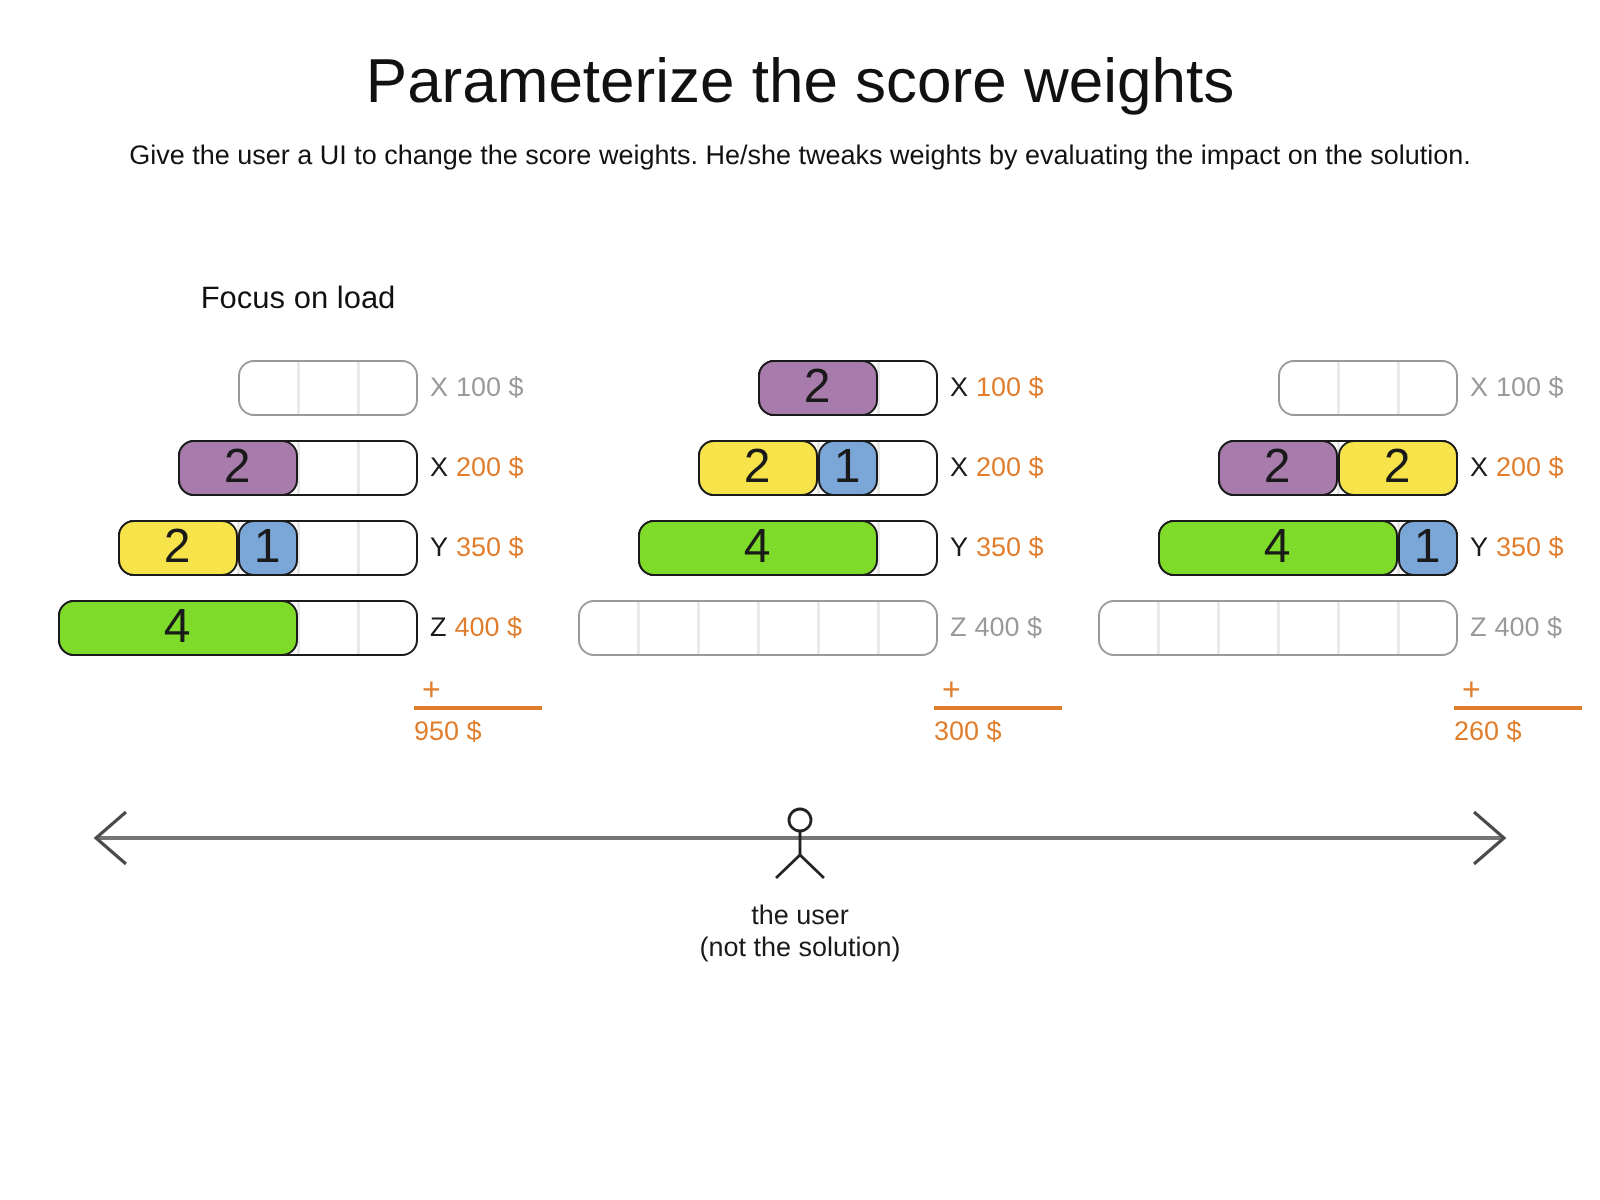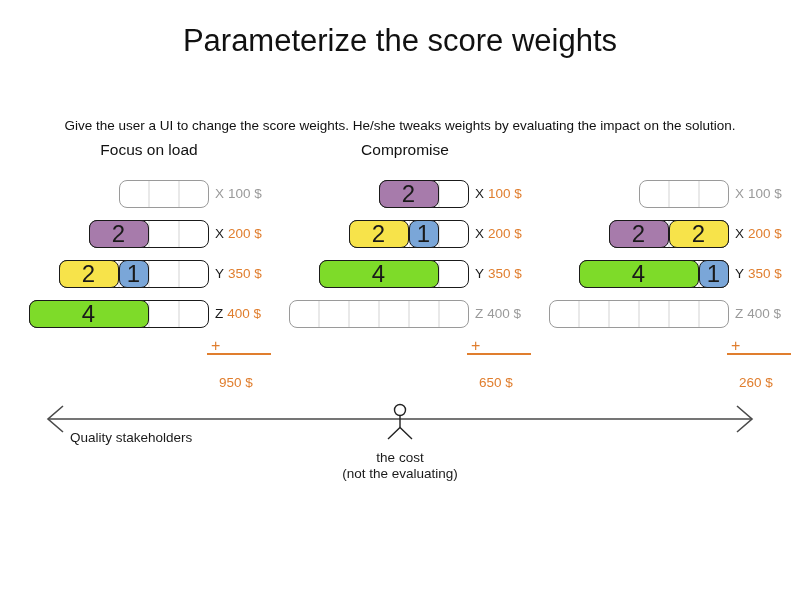--- a/index.html
+++ b/index.html
@@ -12,21 +12,21 @@
   }
   .abs{position:absolute;}
 
   
   .title{
     left:0; top:22px; width:800px; text-align:center;
     font-size:31px; line-height:38px; color:#111;
   }
   .subtitle{
     left:0; top:69px; width:800px; text-align:center;
-    font-size:13.5px; line-height:17px; color:#111;margin-top:48px;
+    font-size:13.5px; line-height:17px; color:#111;
   }
   .panel-header{
     top:141px; width:200px; text-align:center;
     font-size:15.5px; color:#111;
   }
 
   
   .slider{
     height:28px; box-sizing:border-box;
     border:1.5px solid #1a1a1a; border-radius:8px;
@@ -57,21 +57,21 @@
   .row-label.inactive, .row-label.inactive .price{ color:var(--inactive-gray); }
 
   
   .sum{ width:64px; }
   .sum .plus{
     display:block; margin-left:4px; height:15px;
     font-size:16px; line-height:15px; color:var(--accent-orange);
   }
   .sum .rule{ height:2px; background:var(--accent-orange); margin-top:0px; }
   .sum .value{
-    display:block; text-align:center; padding-right:6px; margin-top:20px;
+    display:block; text-align:left; padding-right:6px; margin-top:3px;
     font-size:13.5px; color:var(--accent-orange); white-space:nowrap;
   }
 
   
   .axis-svg{ left:0; top:400px; }
   .axis-label{ font-size:13.5px; line-height:16px; color:#1a1a1a; white-space:nowrap; }
   .center-caption{ left:300px; width:200px; text-align:center; font-size:13.5px; line-height:16px; color:#1a1a1a; }
 </style>
 </head>
 <body>
@@ -114,21 +114,20 @@
   <div class="abs row-label" style="left:215px; top:306px">
     <span>Z</span><span class="price">400 $</span>
   </div>
 
   <div class="abs sum" style="left:207px; top:338px">
     <span class="plus">+</span>
     <div class="rule"></div>
     <span class="value">950 $</span>
   </div>
 
-  <div class="abs panel-header" style="left:305px">Compromise</div>
 
   <div class="abs slider u3" style="left:379px; top:180px">
     <div class="grid"></div>
     <div class="block purple w2" style="left:-1.5px">2</div>
   </div>
   <div class="abs row-label" style="left:475px; top:186px">
     <span>X</span><span class="price">100 $</span>
   </div>
 
   <div class="abs slider u4" style="left:349px; top:220px">
@@ -151,21 +150,21 @@
   <div class="abs slider inactive u6" style="left:289px; top:300px">
     <div class="grid"></div>
   </div>
   <div class="abs row-label inactive" style="left:475px; top:306px">
     <span>Z</span><span class="price">400 $</span>
   </div>
 
   <div class="abs sum" style="left:467px; top:338px">
     <span class="plus">+</span>
     <div class="rule"></div>
-    <span class="value">650 $</span>
+    <span class="value">300 $</span>
   </div>
 
 
   <div class="abs slider inactive u3" style="left:639px; top:180px">
     <div class="grid"></div>
   </div>
   <div class="abs row-label inactive" style="left:735px; top:186px">
     <span>X</span><span class="price">100 $</span>
   </div>
 
@@ -204,18 +203,17 @@
     <line x1="48" y1="19" x2="752" y2="19" stroke="#757575" stroke-width="2"></line>
     <path d="M63 6 L48 19 L63 32" fill="none" stroke="#4a4a4a" stroke-width="1.6"></path>
     <path d="M737 6 L752 19 L737 32" fill="none" stroke="#4a4a4a" stroke-width="1.6"></path>
     <g stroke="#222" stroke-width="1.4" fill="none">
       <circle cx="400" cy="10" r="5.5" fill="#ffffff"></circle>
       <line x1="400" y1="15.5" x2="400" y2="27.5"></line>
       <path d="M388 39 L400 27.5 L412 39"></path>
     </g>
   </svg>
 
-  <div class="abs axis-label" style="left:70px; top:430px">Quality stakeholders</div>
-
-  <div class="abs center-caption" style="top:450px">the cost</div>
-  <div class="abs center-caption" style="top:466px">(not the evaluating)</div>
+
+  <div class="abs center-caption" style="top:450px">the user</div>
+  <div class="abs center-caption" style="top:466px">(not the solution)</div>
 
 </div>
 
 </body></html>

